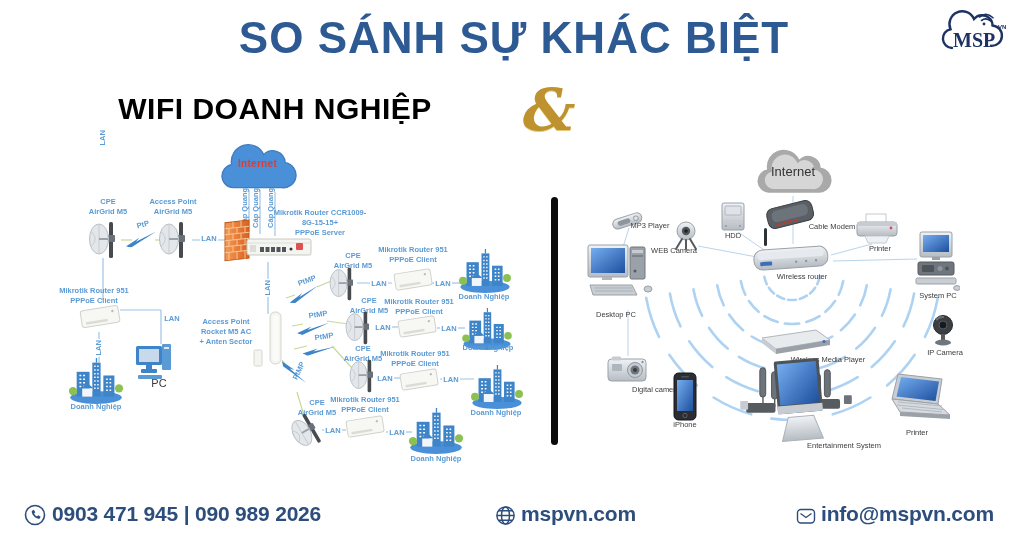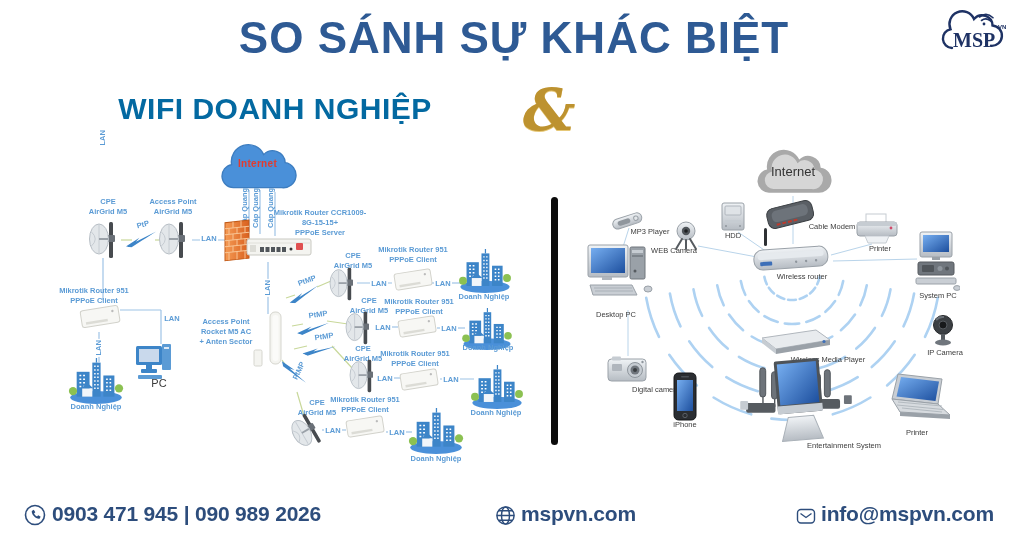--- a/index.html
+++ b/index.html
@@ -1,21 +1,21 @@
 <!DOCTYPE html>
 <html><head>
 <meta charset="utf-8">
 <style>
   html,body{margin:0;padding:0;background:#e9e9e9}
   .page{position:relative;width:1024px;height:538px;background:#ffffff;overflow:hidden;
         font-family:"Liberation Sans",sans-serif}
   .abs{position:absolute}
   .title{left:4px;right:0;top:13px;text-align:center;font-size:44px;font-weight:800;
          color:#2e5a94;letter-spacing:1px}
-  .sub{top:92px;font-size:30px;font-weight:800;color:#0369a1;letter-spacing:.5px;text-align:center;white-space:nowrap}
+  .sub{top:92px;font-size:30px;font-weight:800;color:#000000;letter-spacing:.5px;text-align:center;white-space:nowrap}
   .sub-left{left:40px;width:470px}
   .sub-right{left:625px;width:360px}
   .amp{left:523px;top:76px;font-family:"DejaVu Serif",serif;font-style:italic;font-weight:bold;
        font-size:58px;color:#bd922f;text-shadow:0 1px 0 #e6c878}
   .divider{left:551px;top:197px;width:7px;height:248px;background:#0b0b0b;border-radius:4px}
   .lbl{font-weight:600;font-size:7.5px;color:#5b9bd5;text-align:center;line-height:1.3}
   .bgw{background:#fff;display:inline-block;padding:0 1px}
   .red{color:#e23b2e;font-weight:700;font-size:10px;letter-spacing:.3px}
   .rlbl{font-size:7.5px;color:#3c3c3c;text-align:center;line-height:1.2}
   .rinet{font-size:13px;color:#333;text-align:center;font-weight:400}
@@ -537,21 +537,21 @@
       </svg>
 
     <svg class="icon" style="left:748px;top:148px" width="90" height="50">
         <use href="#sym-cloud-gray"></use>
       </svg>
     <div class="abs rinet" style="left:748px;top:164px;width:90px">Internet</div>
 
     <svg class="icon" style="left:608px;top:209px" width="38" height="22">
         <use href="#sym-mp3"></use>
       </svg>
-    <div class="abs rlbl" style="left:628px;top:227px;width:44px">MP3 Player</div>
+    <div class="abs rlbl" style="left:628px;top:221px;width:44px">MP3 Player</div>
 
     <svg class="icon" style="left:670px;top:220px" width="32" height="32">
         <use href="#sym-webcam"></use>
       </svg>
     <div class="abs rlbl" style="left:648px;top:246px;width:52px">WEB Camera</div>
 
     <svg class="icon" style="left:719px;top:201px" width="28" height="32">
         <use href="#sym-hdd"></use>
       </svg>
     <div class="abs rlbl" style="left:716px;top:231px;width:34px">HDD</div>

